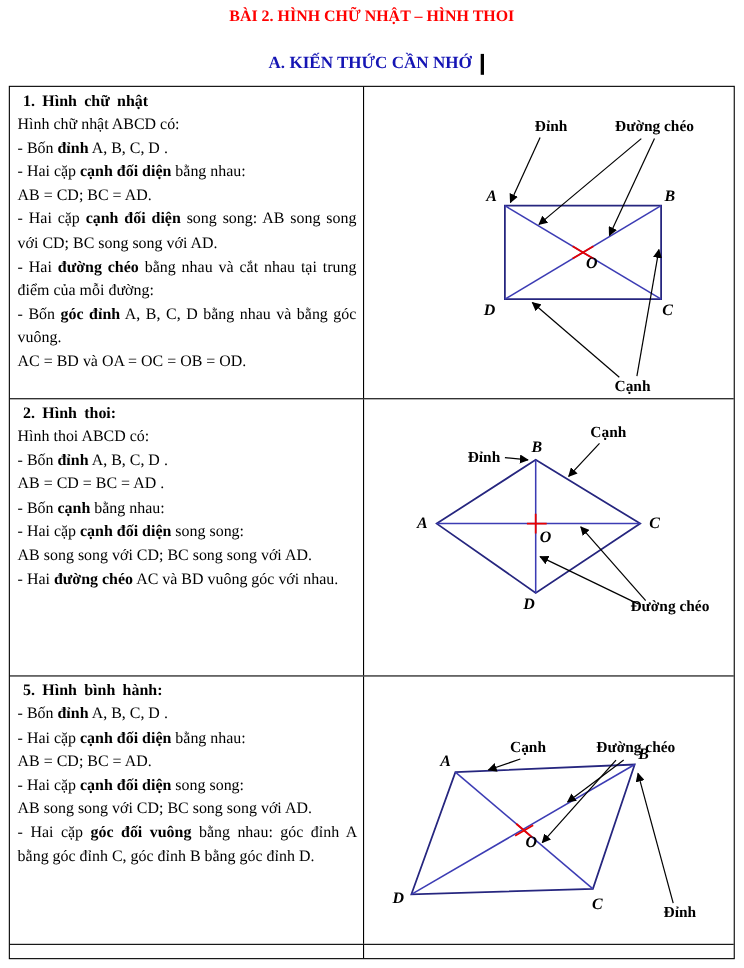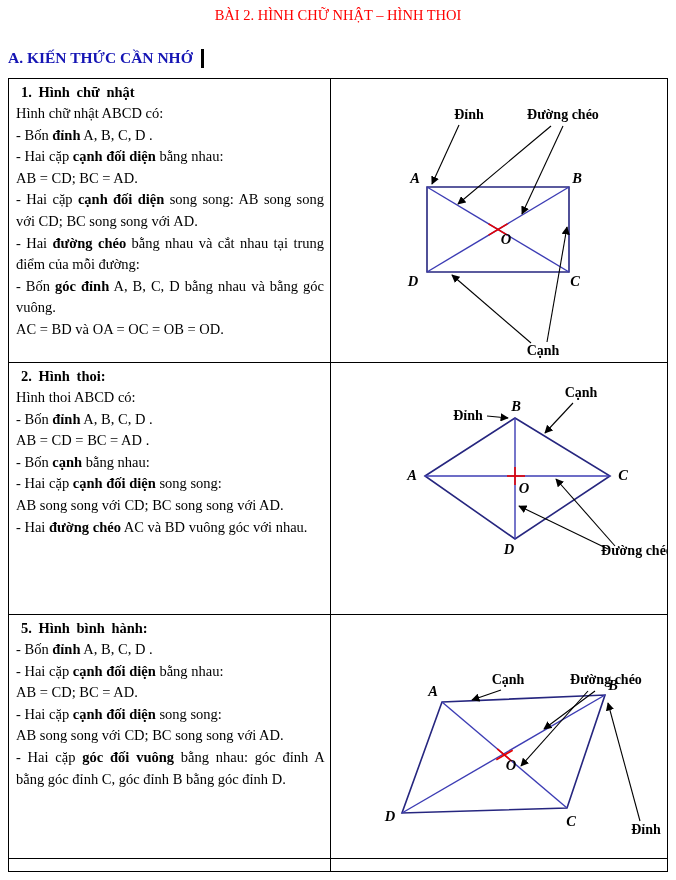--- a/index.html
+++ b/index.html
@@ -1,30 +1,30 @@
 <!DOCTYPE html>
 <html style="--c-title: #ff0000; --c-section: #1515b4; --c-shape: #26267f; --c-diagonal: #3c3cb4; --c-cross: #e80000; --c-border: #000000;"><head>
 <meta charset="utf-8">
 <style>
   html, body { margin:0; padding:0; }
   body {
     width:676px; height:880px; overflow:hidden; background:#ffffff; color:#000;
     font-family:"Liberation Serif","DejaVu Serif",serif;
   }
-  .titles { padding-top:7px; text-align:center; font-weight:normal;
+  .titles { padding-top:7px; text-align:center; font-weight:bold;
             font-size:14.5px; line-height:17.5px; color:var(--c-title,#ff0000); }
   .sect-head { margin:24px 0 0 8px; font-weight:bold; font-size:15.5px;
-               color:var(--c-section,#0000c8); display:flex; align-items:center; }
+               color:var(--c-section,#0000c8); display:flex; align-items:center;justify-content:center; }
   .cursor { display:inline-block; width:3px; height:19px; background:#000; margin-left:8px; }
 
   .tbl { margin:10px 8px 0 8px; width:660px; border:1.5px solid var(--c-border,#000);
          box-sizing:border-box; }
   .row { display:grid; grid-template-columns:322px 1fr; }
-  .row + .row { border-top:1.5px solid var(--c-border,#000);gap:28px; }
-  .r1 { height:283px; } .r2 { height:251px; } .r3 { height:243px; } .r4 { height:12px; }
+  .row + .row { border-top:1.5px solid var(--c-border,#000); }
+  .r1 { height:283px;gap:32px; } .r2 { height:251px; } .r3 { height:243px; } .r4 { height:12px; }
   .cell { overflow:hidden; }
   .cell.txt { border-right:1.5px solid var(--c-border,#000);
               padding:3px 6px 0 7px; font-size:14.5px; line-height:21.6px; text-align:justify; }
   .cell.txt p { margin:0; }
   p.head { font-weight:bold; word-spacing:3px; padding-left:5px; }
   .b { font-weight:bold; }
   .i { }
 
   .cell.figc { position:relative; }
   svg { display:block; }

